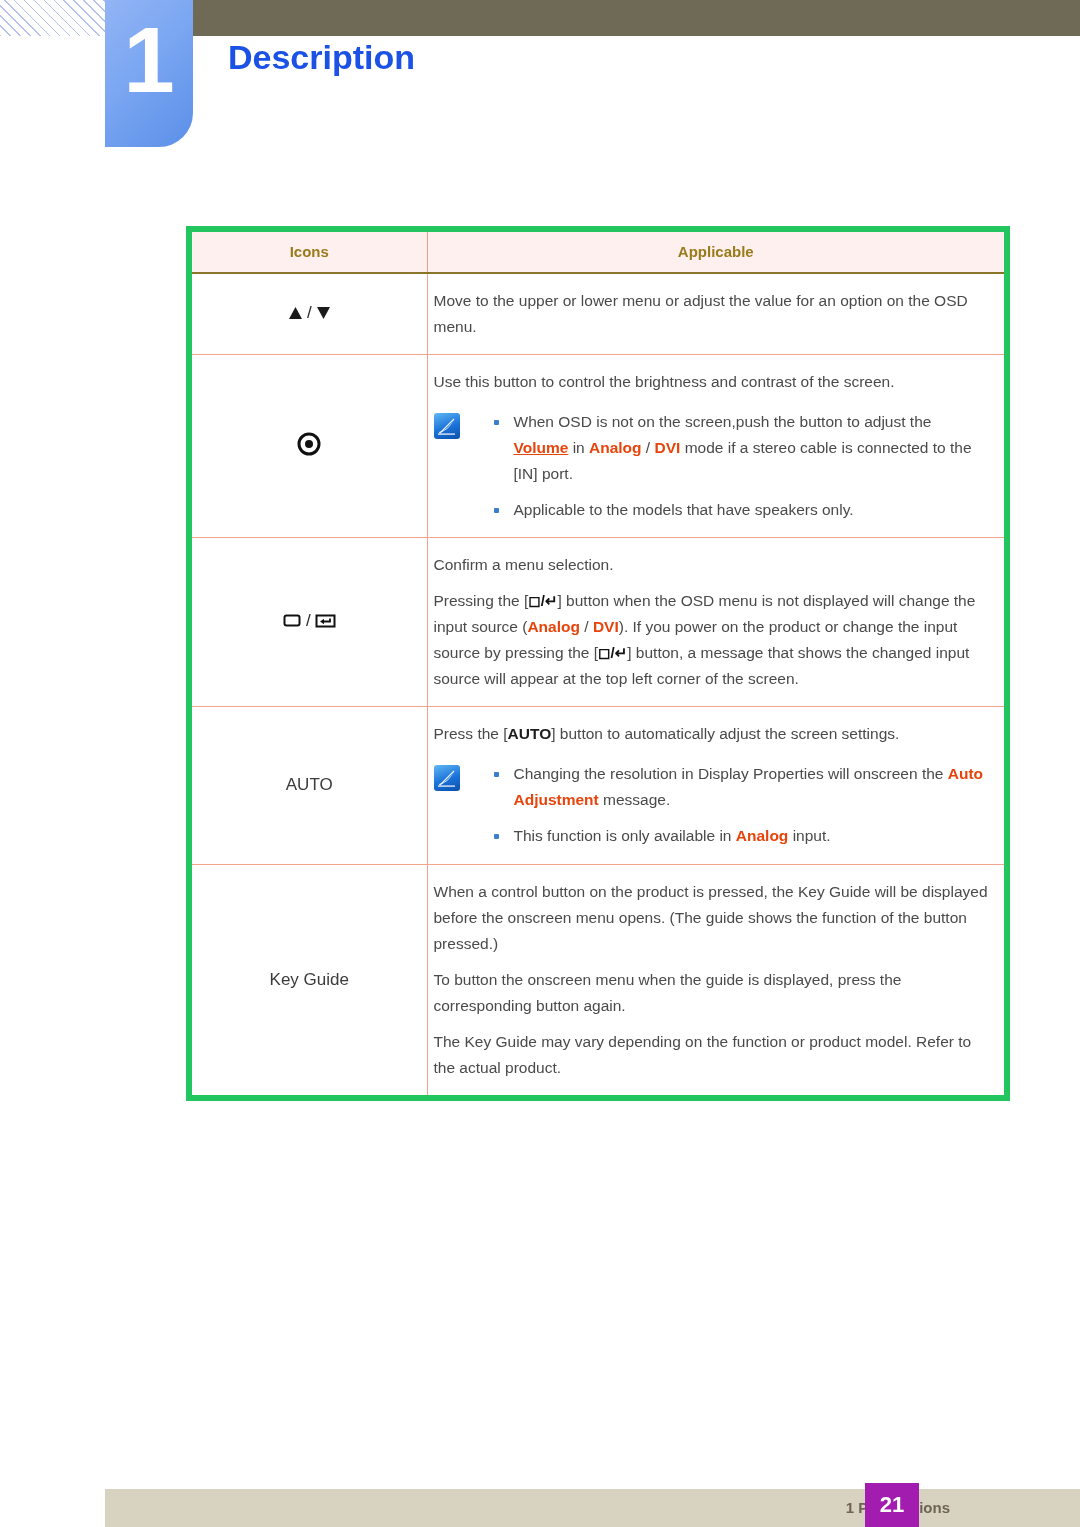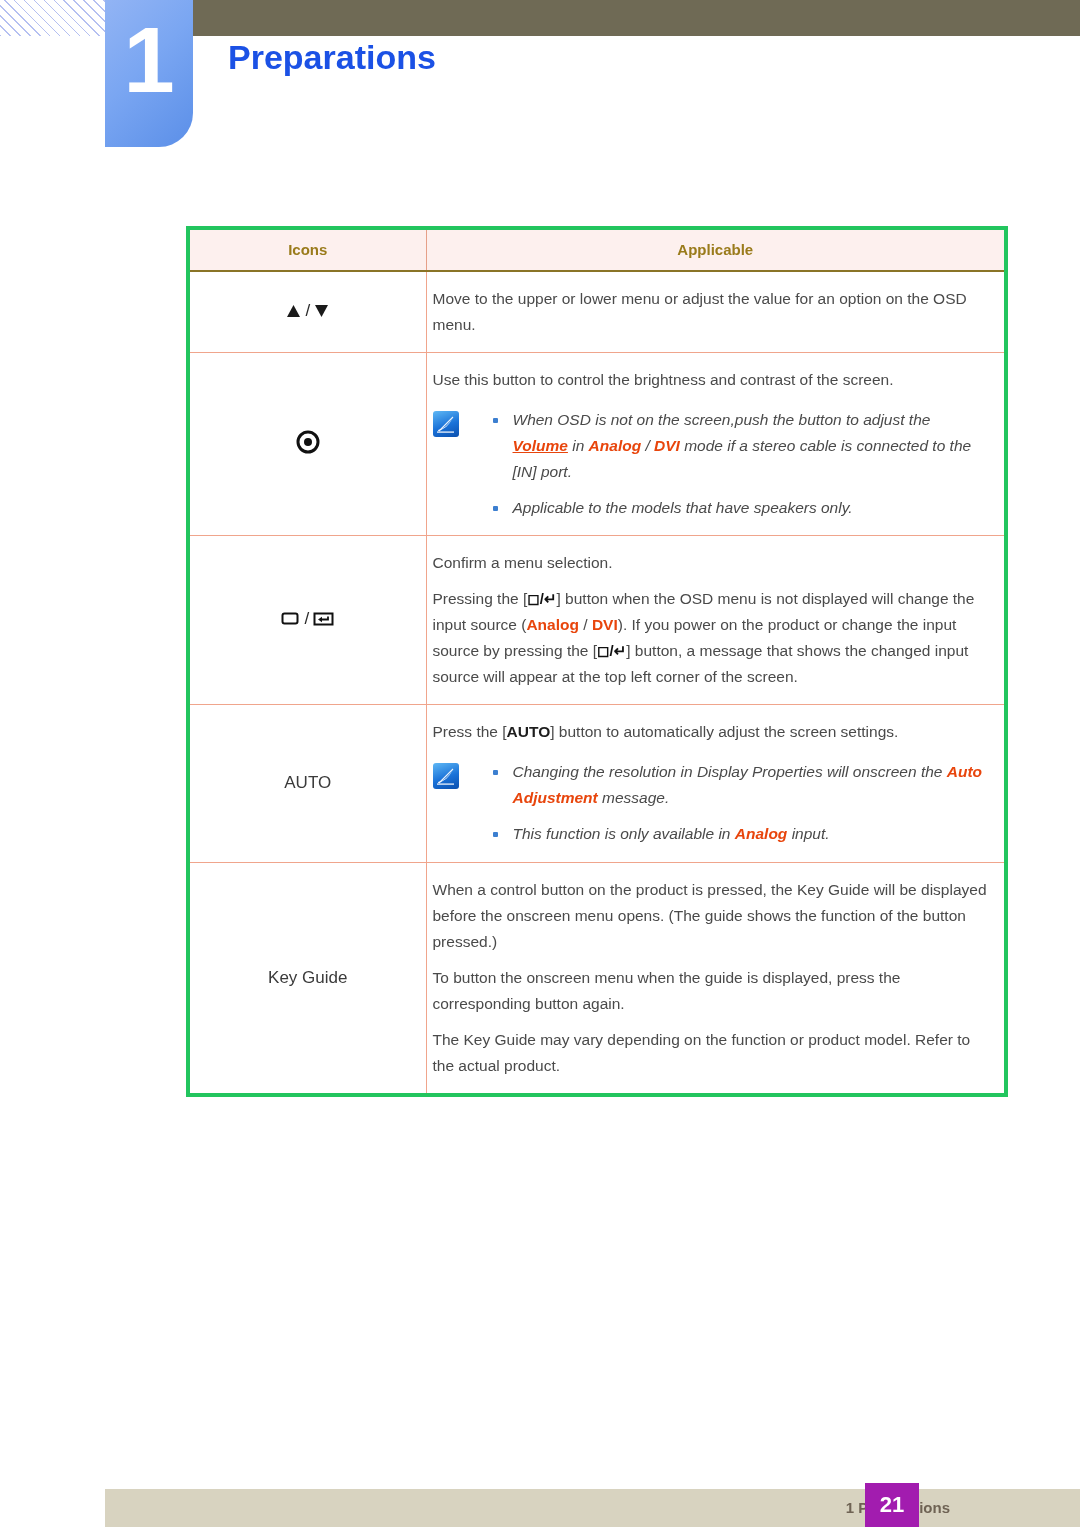--- a/index.html
+++ b/index.html
@@ -74,21 +74,21 @@
   .table-wrap {
     position: absolute;
     left: 186px;
     top: 226px;
     width: 818px;
   }
   table.keytable {
     width: 818px;
     border-collapse: collapse;
     table-layout: fixed;
-    border: 4px solid #22c55e;
+    border: 6px solid #22c55e;
   }
   table.keytable col.c-icon { width: 238px; }
   table.keytable col.c-desc { width: 580px; }
 
   th.hdr {
     background: #fdf0ee;
     color: #9a7b1b;
     font-size: 15px;
     font-weight: bold;
     text-align: center;
@@ -117,21 +117,20 @@
   tr.first-row td { border-top: none; }
 
   .para { margin: 0 0 10px 0; }
   .para:last-child { margin-bottom: 0; }
 
   
   .note-block {
     display: flex;
     align-items: flex-start;
     margin-top: 14px;
-    font-style: italic;
   }
   .note-icon {
     width: 26px;
     height: 26px;
     flex: 0 0 26px;
     margin-top: 4px;
     margin-right: 26px;
     border-radius: 3px;
     background: linear-gradient(160deg, #5fb8f5 0%, #1a72d8 55%, #0b4fae 100%);
     position: relative;
@@ -199,21 +198,21 @@
 </style>
 </head>
 <body>
 
 <div class="header">
   <div class="hatch"></div>
   <div class="olive-bar"></div>
   <div class="chapter-tab">
     <div class="chapter-num">1</div>
   </div>
-  <div class="chapter-title">Preparations</div>
+  <div class="chapter-title">Description</div>
 </div>
 
 <div class="table-wrap">
   <table class="keytable">
     <colgroup>
         <col class="c-icon">
         <col class="c-desc">
       </colgroup>
     <thead>
       <tr>

